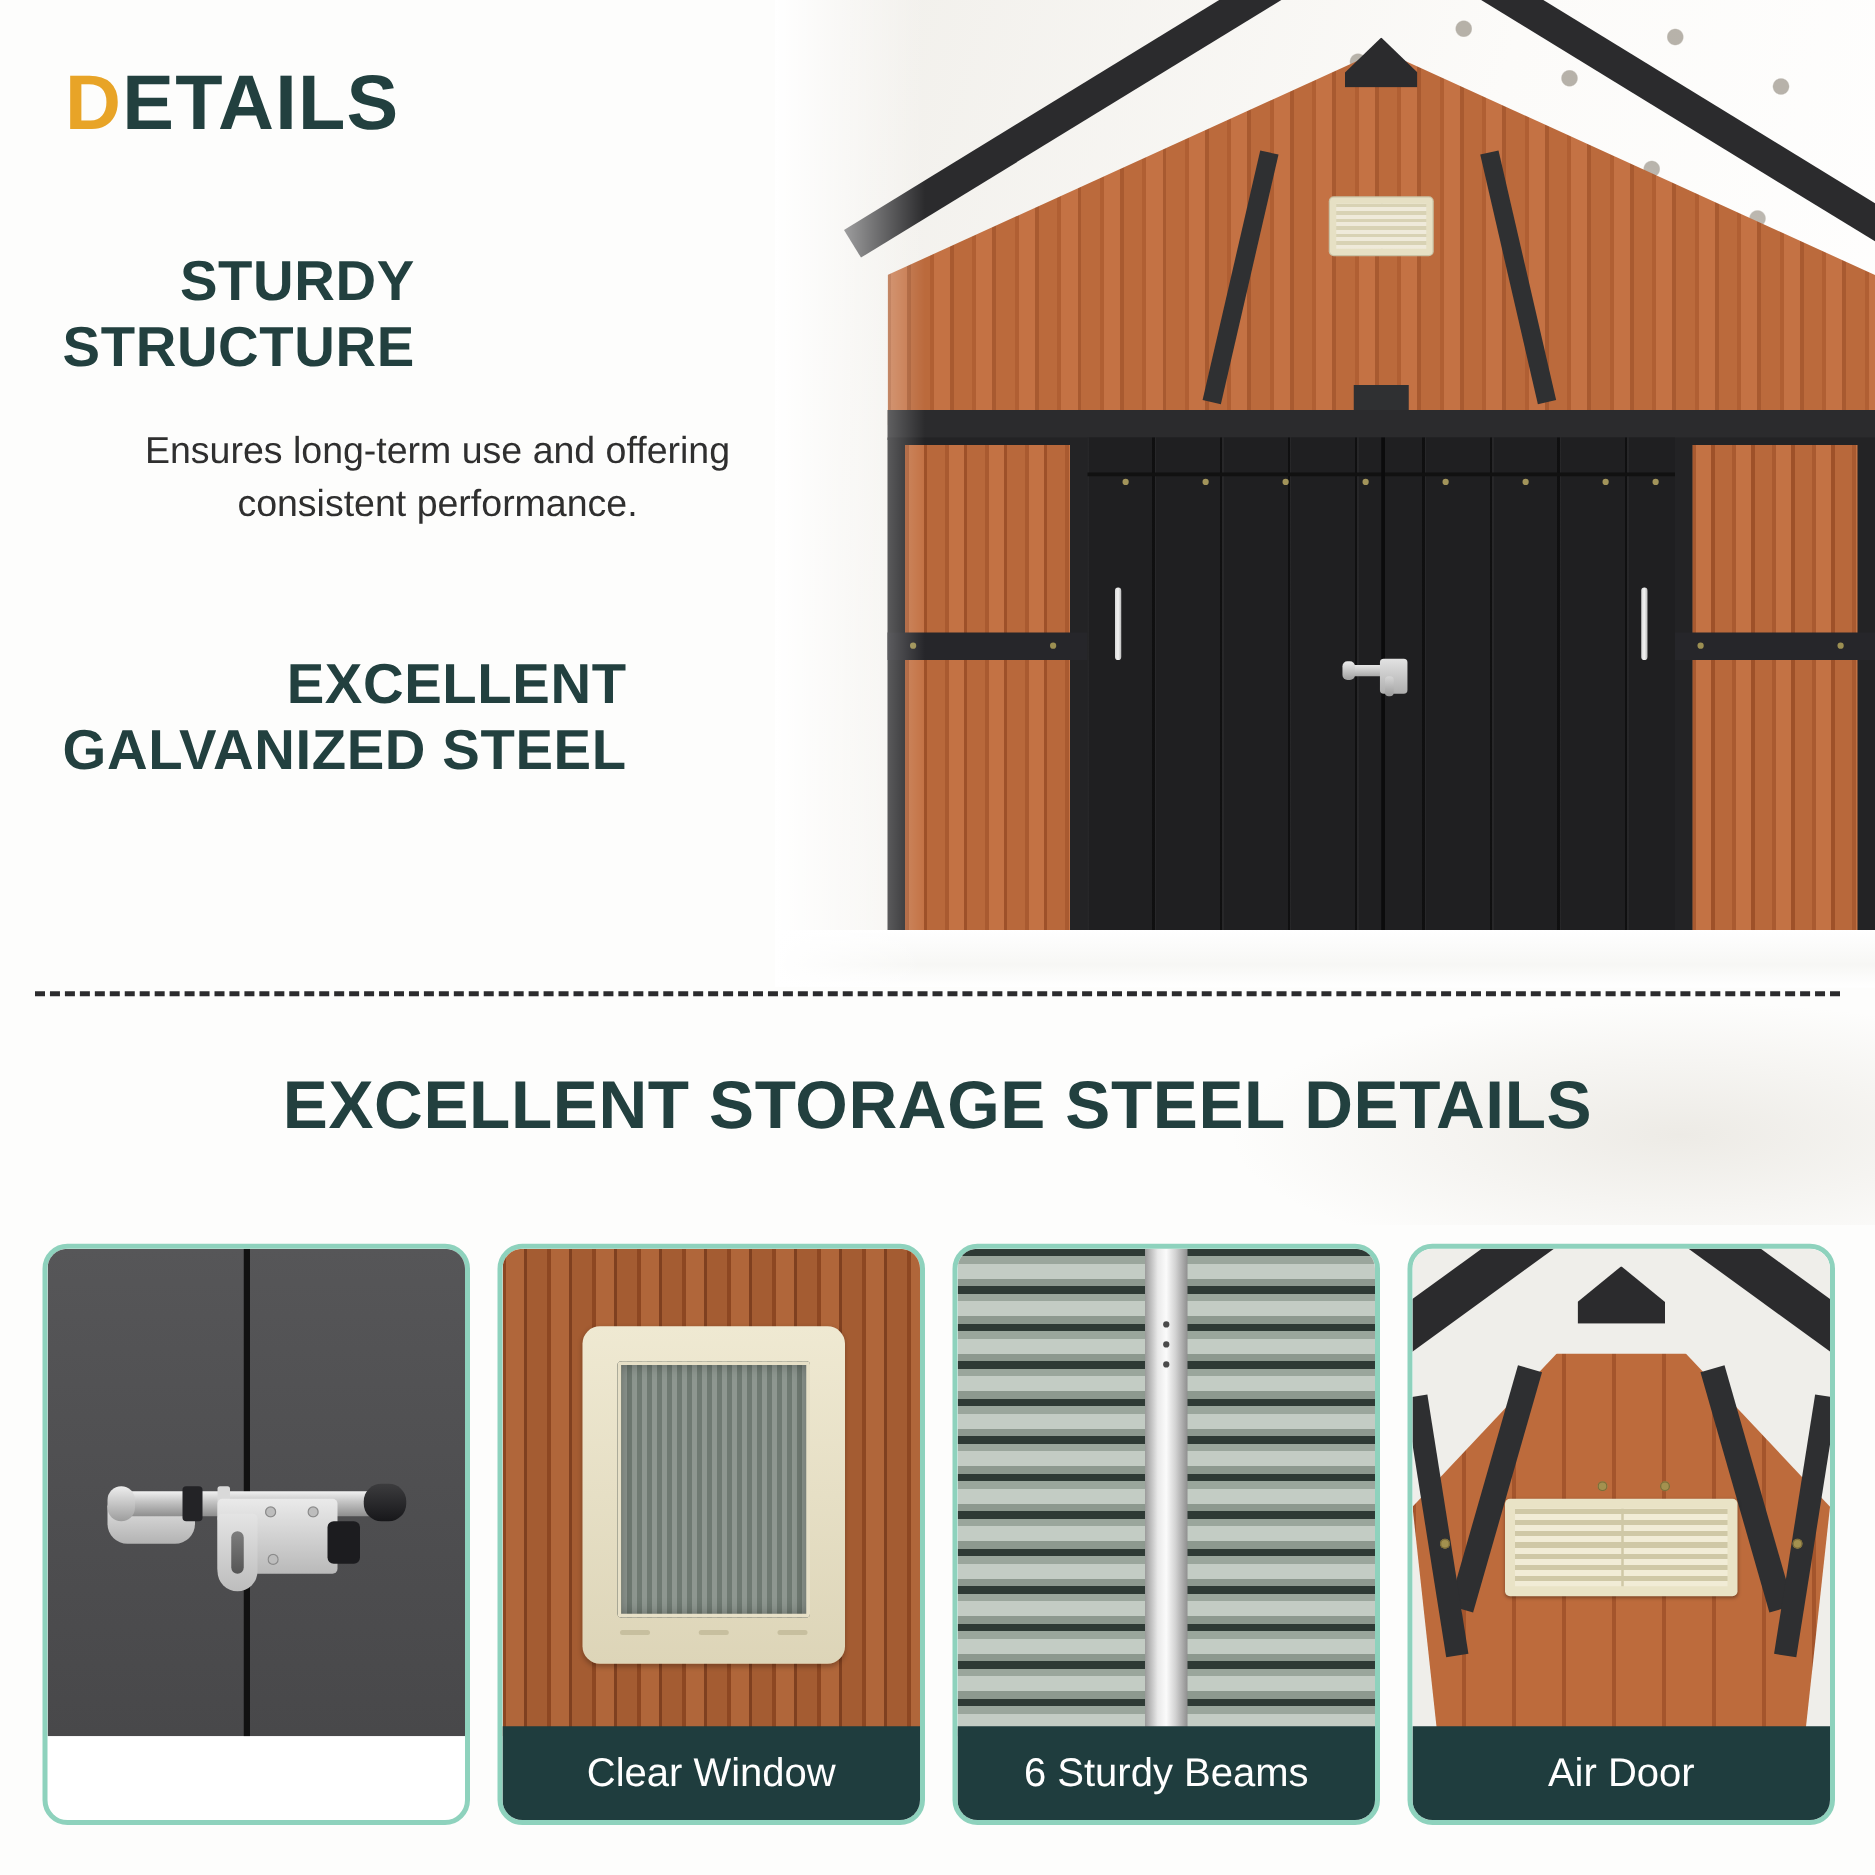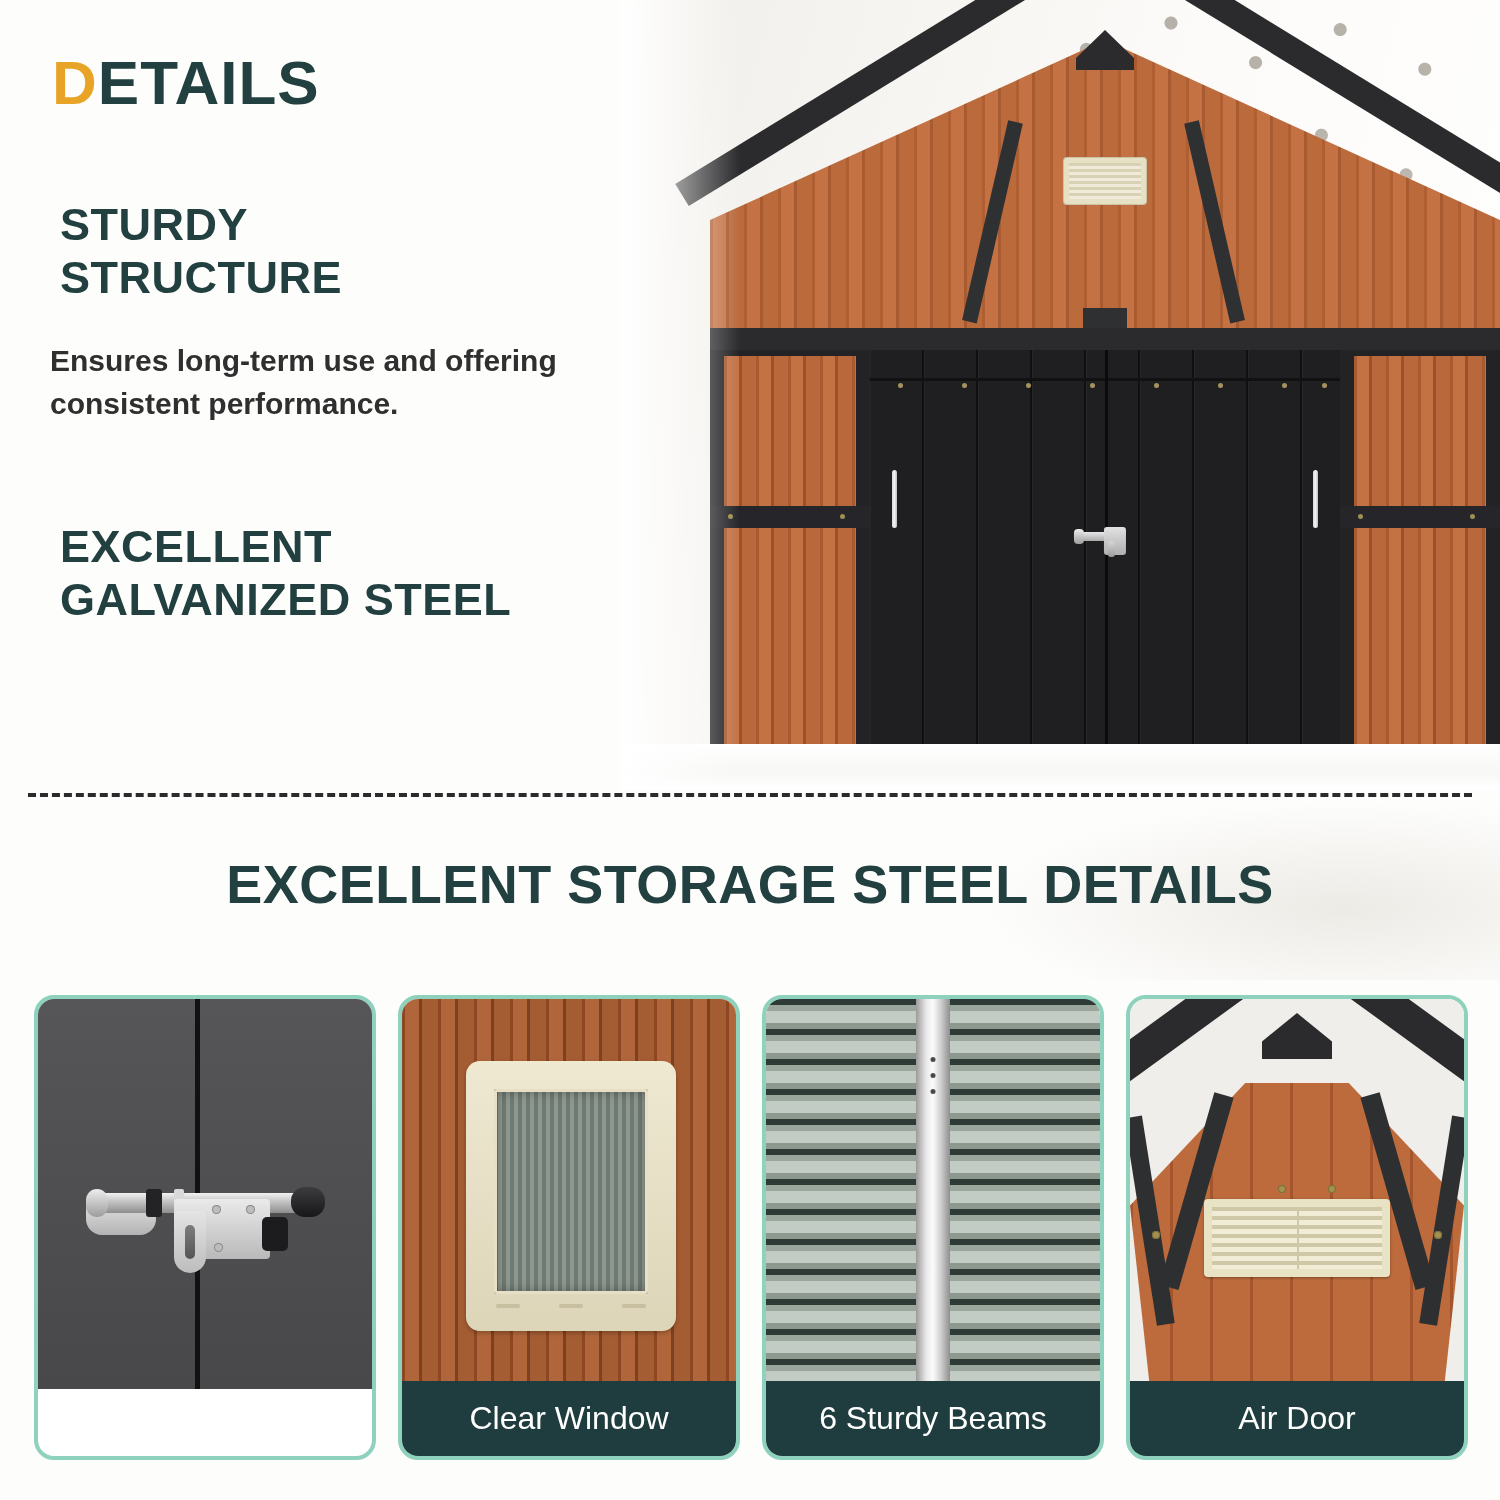--- a/index.html
+++ b/index.html
@@ -147,24 +147,24 @@
   .hero-ground{
     position:absolute;left:0;bottom:0;width:880px;height:46px;
     background:linear-gradient(180deg,#ffffff 0%, #f7f7f5 60%, #ffffff 100%);
   }
   .hero-fade-l{position:absolute;left:0;top:0;width:120px;height:790px;background:linear-gradient(90deg,#fff 0%, rgba(255,255,255,0) 100%);}
 
   
   .details-title{position:absolute;left:52px;top:52px;font-size:62px;font-weight:bold;letter-spacing:1px;color:#22403f;line-height:1;}
   .details-title .d{color:#e8a427;}
 
-  .h2{position:absolute;left:60px;font-size:45px;font-weight:bold;color:#22403f;line-height:1.18;letter-spacing:.5px;}
+  .h2{position:absolute;left:50px;font-size:45px;font-weight:bold;color:#22403f;line-height:1.18;letter-spacing:.5px;text-align:right;}
   .h2.one{top:198px;}
   .h2.two{top:520px;}
-  .p{position:absolute;left:50px;font-size:30px;color:#2f2f2f;line-height:1.42;font-weight:bold;}
+  .p{position:absolute;left:50px;font-size:30px;color:#2f2f2f;line-height:1.42;font-weight:normal;text-align:center;}
   .p.one{top:340px;width:600px;}
   .p.two{top:666px;width:680px;}
 
   
   .divider{
     position:absolute;left:28px;top:793px;width:1444px;height:0;
     border-top:4px dashed #2b2b2d;
   }
 
   

